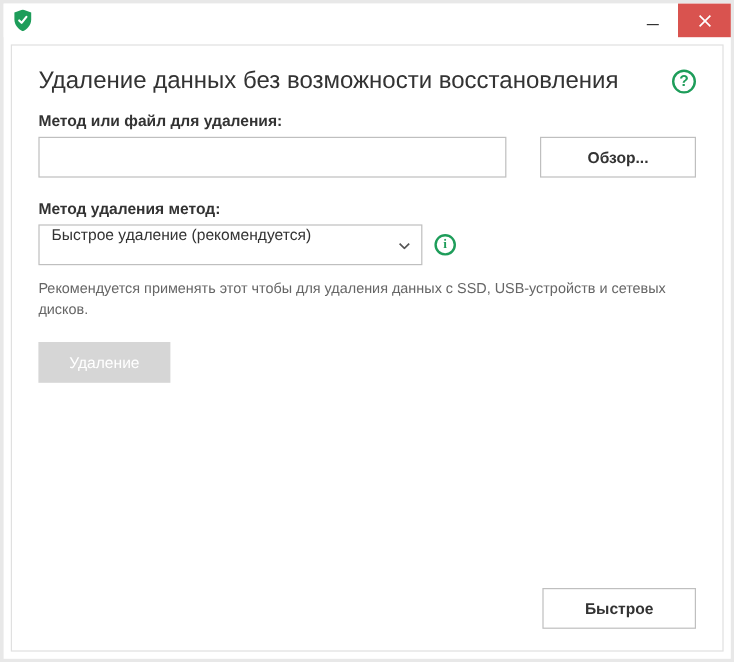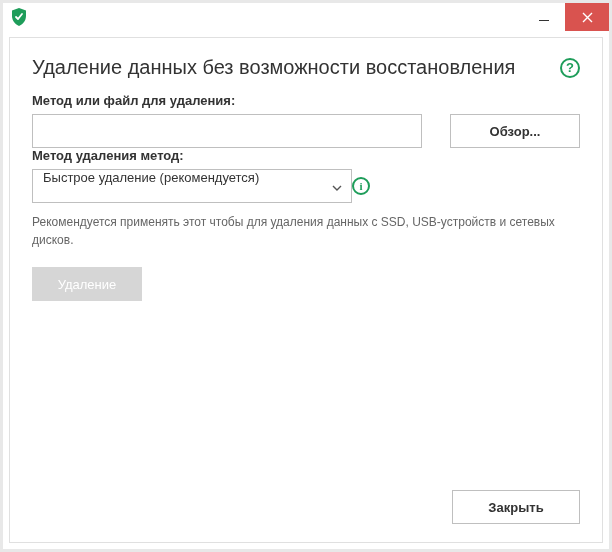--- a/index.html
+++ b/index.html
@@ -115,20 +115,21 @@
     }
     .field-label {
       font-size: 13px;
       font-weight: 600;
       color: #333;
       margin-bottom: 6px;
     }
     .row-file {
       display: flex;
       gap: 28px;
+      margin-bottom: 18px;
     }
     .text-input {
       flex: 1;
       height: 34px;
       border: 1px solid #bfbfbf;
       padding: 0 8px;
       font-size: 13px;
     }
     .browse-btn {
       width: 130px;
@@ -136,21 +137,21 @@
       border: 1px solid #bfbfbf;
       background: #fff;
       font-size: 13px;
       font-weight: 600;
       color: #333;
       cursor: pointer;
     }
     .row-method {
       display: flex;
       align-items: center;
-      gap: 0;
+      gap: 10px;
       margin-bottom: 10px;
     }
     .select-wrap {
       position: relative;
       width: 320px;
     }
     .select {
       width: 100%;
       height: 34px;
       border: 1px solid #bfbfbf;
@@ -268,16 +269,16 @@
       <div class="info-icon">i</div>
     </div>
 
     <div class="method-desc">Рекомендуется применять этот чтобы для удаления данных с SSD, USB-устройств и сетевых дисков.</div>
 
     <button class="delete-btn" disabled="">Удаление</button>
 
     <div class="spacer"></div>
 
     <div class="footer">
-      <button class="close-btn">Закрыть</button>
+      <button class="close-btn">Быстрое</button>
     </div>
   </div>
 </div>
 
 </body></html>

